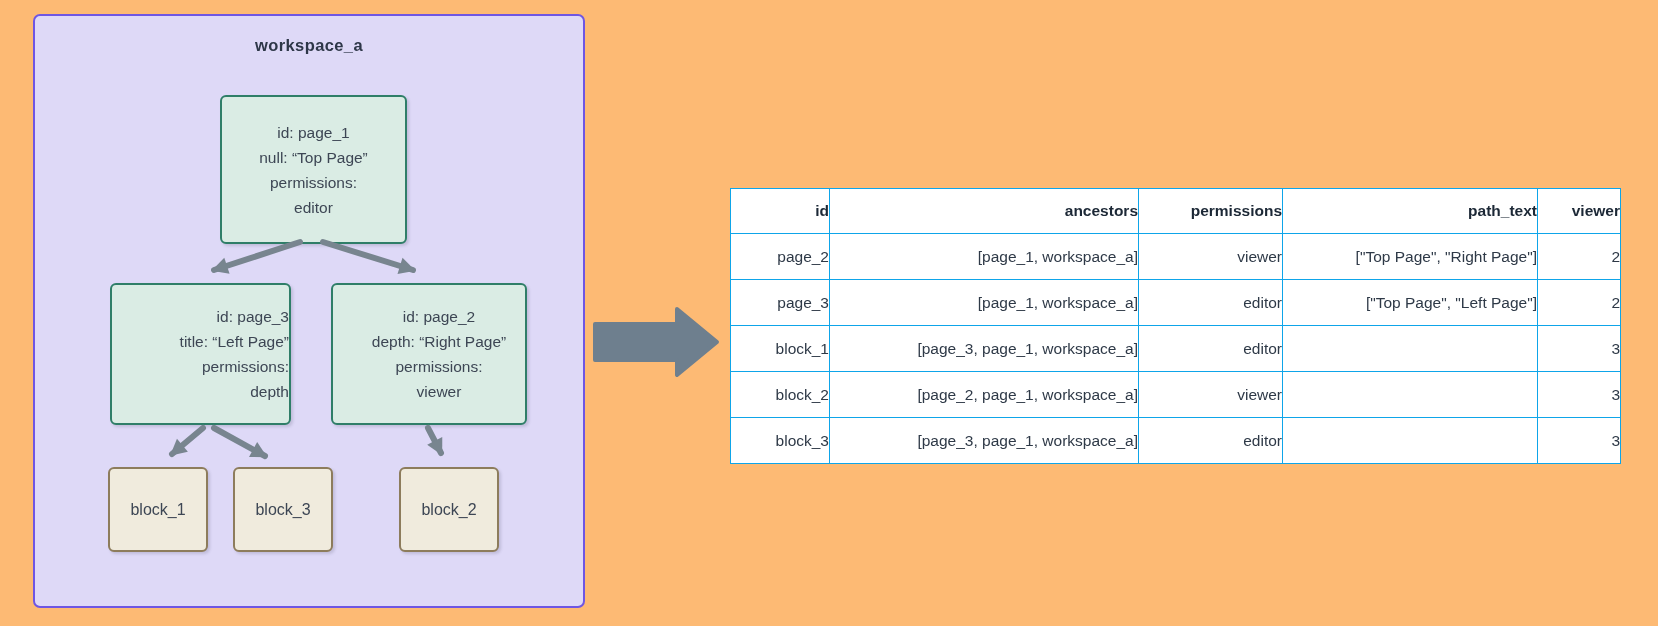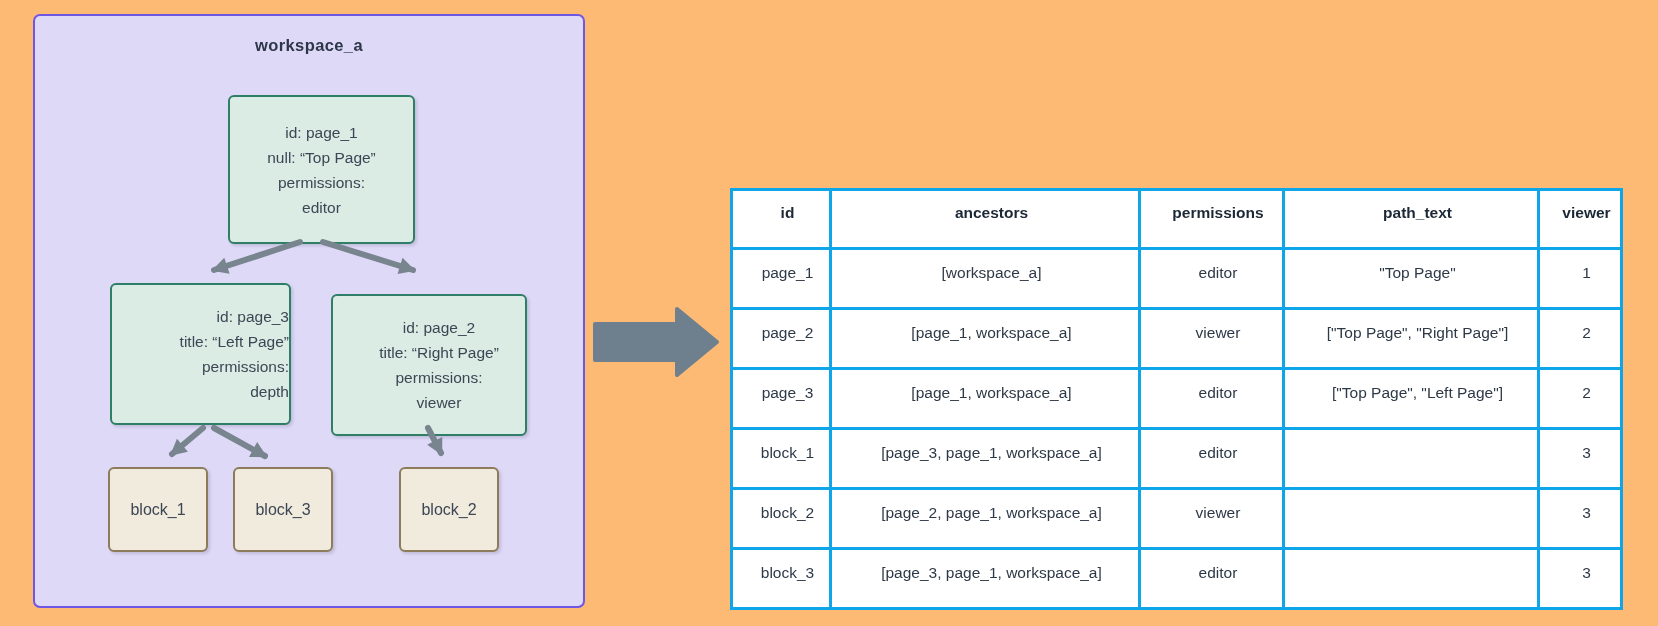--- a/index.html
+++ b/index.html
@@ -46,23 +46,23 @@
   }
   .node.page {
     background: #daece4;
     border: 2px solid #2f7e68;
   }
   .node.block {
     background: #f0ebdd;
     border: 2px solid #8d7c5c;
     font-size: 16px;
   }
-  #page1 { left: 228px; top: 95px;  width: 187px; height: 149px; }
+  #page1 { left: 220px; top: 95px;  width: 187px; height: 149px; }
   #page3 { left: 110px; top: 283px; width: 181px; height: 142px; align-items: flex-end; }
-  #page2 { left: 331px; top: 294px; width: 196px; height: 142px; padding-left: 20px; }
+  #page2 { left: 331px; top: 283px; width: 196px; height: 142px; padding-left: 20px; }
   #block1 { left: 108px; top: 467px; width: 100px; height: 85px; }
   #block3 { left: 233px; top: 467px; width: 100px; height: 85px; }
   #block2 { left: 399px; top: 467px; width: 100px; height: 85px; }
 
   .edges-svg, .flow-arrow-svg {
     position: absolute;
     left: 0; top: 0;
     width: 1658px; height: 626px;
     pointer-events: none;
   }
@@ -76,23 +76,23 @@
   .result-table {
     position: absolute;
     left: 730px; top: 188px;
     border-collapse: collapse;
     table-layout: fixed;
     background: #ffffff;
     font-size: 15.5px;
     color: #2e3947;
   }
   .result-table th, .result-table td {
-    border: 3px solid #0ea5e9;
-    padding: 0 0 12px 13px;
-    text-align: center;
+    border: 1px solid #0ea5e9;
+    padding: 0 0 0 13px;
+    text-align: right;
     white-space: nowrap;
     overflow: hidden;
     vertical-align: middle;
   }
   .result-table th {
     height: 44px;
     font-weight: bold;
     color: #1c2836;
     font-size: 15.5px;
   }
@@ -116,21 +116,21 @@
 
   <div class="node page" id="page3">
     <div>id: page_3</div>
     <div>title: “Left Page”</div>
     <div>permissions:</div>
     <div>depth</div>
   </div>
 
   <div class="node page" id="page2">
     <div>id: page_2</div>
-    <div>title: “Right Page”</div>
+    <div>depth: “Right Page”</div>
     <div>permissions:</div>
     <div>viewer</div>
   </div>
 
   <div class="node block" id="block1">
     <div>block_1</div>
   </div>
   <div class="node block" id="block3">
     <div>block_3</div>
   </div>
@@ -167,27 +167,20 @@
       <tr>
         <th>id</th>
         <th>ancestors</th>
         <th>permissions</th>
         <th>path_text</th>
         <th>viewer</th>
       </tr>
     </thead>
     <tbody>
       <tr>
-        <td>page_1</td>
-        <td>[workspace_a]</td>
-        <td>editor</td>
-        <td>"Top Page"</td>
-        <td>1</td>
-      </tr>
-      <tr>
         <td>page_2</td>
         <td>[page_1, workspace_a]</td>
         <td>viewer</td>
         <td>["Top Page", "Right Page"]</td>
         <td>2</td>
       </tr>
       <tr>
         <td>page_3</td>
         <td>[page_1, workspace_a]</td>
         <td>editor</td>

